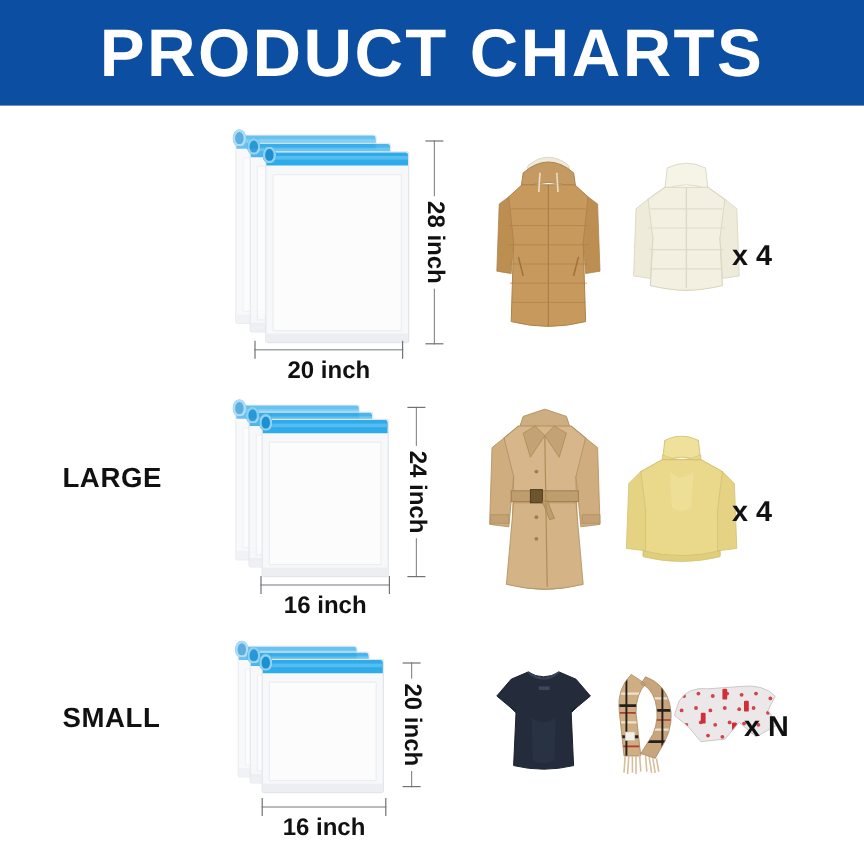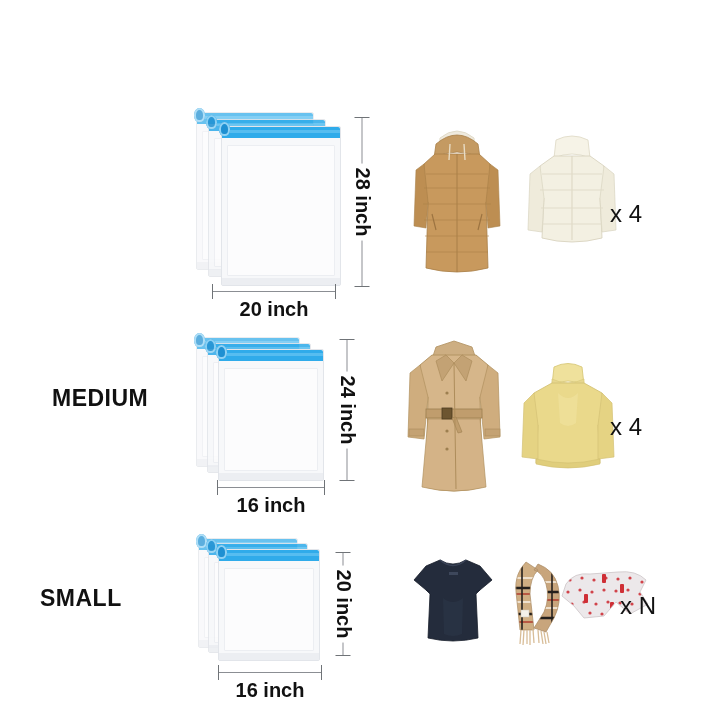--- a/index.html
+++ b/index.html
@@ -34,21 +34,21 @@
   .row-small  { top: 530px;  height: 188px; }
 
   .size-label {
     position: absolute;
     font-size: 23px; font-weight: bold; color: #111;
     letter-spacing: 0.5px;
     white-space: nowrap;
   }
   .size-label.large  { left: 52px;  top: 78px; }
   .size-label.medium { left: 52px;  top: 60px; }
-  .size-label.small  { left: 40px;  top: 55px; }
+  .size-label.small  { left: 52px;  top: 55px; }
 
   
   .bag-stack { position: absolute; }
   .stack-large  { left: 196px; top: 12px;  width: 146px; height: 178px; }
   .stack-medium { left: 196px; top: 12px;  width: 130px; height: 152px; }
   .stack-small  { left: 198px; top: 8px;   width: 122px; height: 130px; }
 
   .bag {
     position: absolute;
     background: #f7f8fa;
@@ -122,31 +122,34 @@
     transform: translateX(-50%);
     white-space: nowrap;
     font-size: 20px; font-weight: bold; color: #111;
   }
 
   
   .garments { position: absolute; }
   .garment { position: absolute; }
   .mult {
     position: absolute;
-    font-size: 24px; font-weight: normal; color: #111;
+    font-size: 24px; font-weight: bold; color: #111;
     white-space: nowrap;
   }
 
   svg { display: block; overflow: visible; }
 </style>
 </head>
 <body>
 
 <div class="page">
 
+  <div class="banner">
+    <div class="banner-title">PRODUCT CHARTS</div>
+  </div>
 
   <div class="row row-large">
 
 
     <div class="bag-stack stack-large">
       <div class="bag b1" style="left:0px; top:0px; width:118px; height:158px;">
         <div class="zip"></div>
         <div class="slider"></div>
         <div class="inner-line"></div>
         <div class="base-band"></div>
@@ -233,21 +236,21 @@
           </g>
         </svg>
       </div>
 
       <div class="mult" style="left:218px; top:100px;">x 4</div>
     </div>
   </div>
 
   <div class="row row-medium">
 
-    <div class="size-label medium">MEDIUM</div>
+    <div class="size-label medium">LARGE</div>
 
     <div class="bag-stack stack-medium">
       <div class="bag b1" style="left:0px; top:0px; width:104px; height:130px;">
         <div class="zip"></div>
         <div class="slider"></div>
         <div class="inner-line"></div>
         <div class="base-band"></div>
       </div>
       <div class="bag b2" style="left:11px; top:6px; width:104px; height:130px;">
         <div class="zip"></div>

